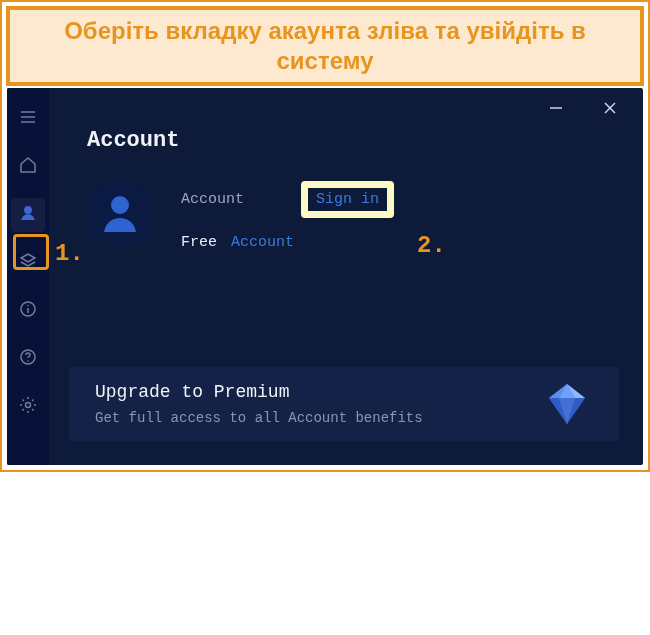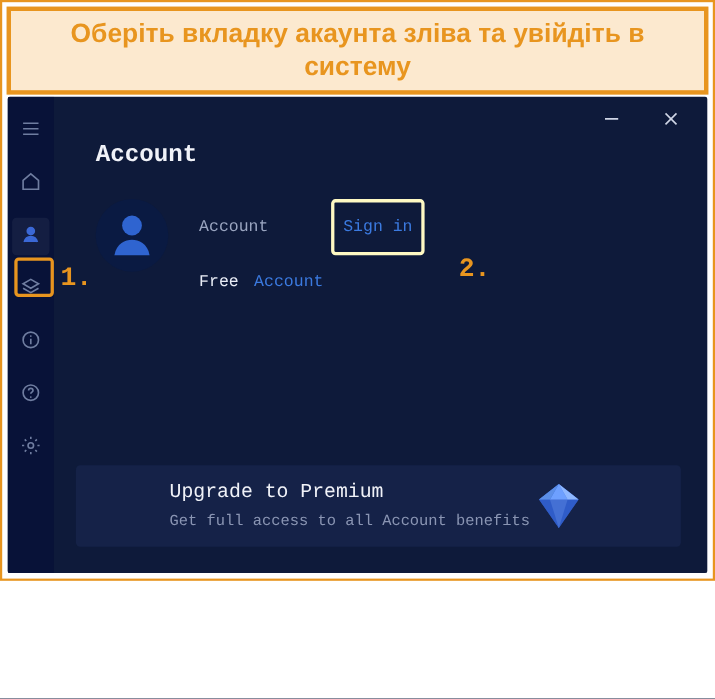--- a/index.html
+++ b/index.html
@@ -5,21 +5,21 @@
   * { box-sizing: border-box; margin: 0; padding: 0; }
   body {
     width: 650px;
     height: 635px;
     font-family: -apple-system, 'Segoe UI', Arial, sans-serif;
     background: #fff;
     position: relative;
   }
   .outer {
     width: 650px;
-    height: 528px;
+    height: 472px;
     border: 2px solid #e8951f;
     position: relative;
     background: #fff;
   }
   .instruction-banner {
     background: #fce9cf;
     border: 4px solid #e8951f;
     margin: 4px 4px 6px 4px;
     padding: 6px 10px;
     text-align: center;
@@ -104,23 +104,23 @@
     grid-template-columns: 120px 200px;
     row-gap: 16px;
     align-items: center;
     font-size: 15px;
   }
   .lbl { color: #9aa5c0; }
   .val-line { display: flex; gap: 14px; align-items: center; text-align: right; }
   .link { color: #3b7ae0; cursor: pointer; }
   .free-val { color: #e8ecf5; }
   .highlight-box {
-    border: 3px solid #fef9c3;
-    border-radius: 4px;
-    padding: 14px 8px;
+    border: 7px solid #fef9c3;
+    border-radius: 4px;
+    padding: 3px 8px;
     display: inline-block;
   }
   .callout {
     position: absolute;
     color: #e8951f;
     font-size: 24px;
     font-weight: 700;
   }
   .callout-1 { top: 152px; left: 48px; }
   .callout-2 { top: 144px; left: 410px; }
@@ -133,21 +133,21 @@
     pointer-events: none;
   }
   .upgrade-card {
     position: absolute;
     left: 62px; right: 24px; bottom: 24px;
     background: #152248;
     border-radius: 4px;
     padding: 11px 26px;
     display: flex;
     align-items: center;
-    justify-content: center;
+    justify-content: space-between;
   }
   .upgrade-text h3 {
     font-size: 18px; font-weight: 500; color: #f0f2f8;
     margin-bottom: 8px;
   }
   .upgrade-text p { font-size: 14px; color: #8a95b3; }
   .diamond svg { display: block; }
 </style>
 </head>
 <body>

